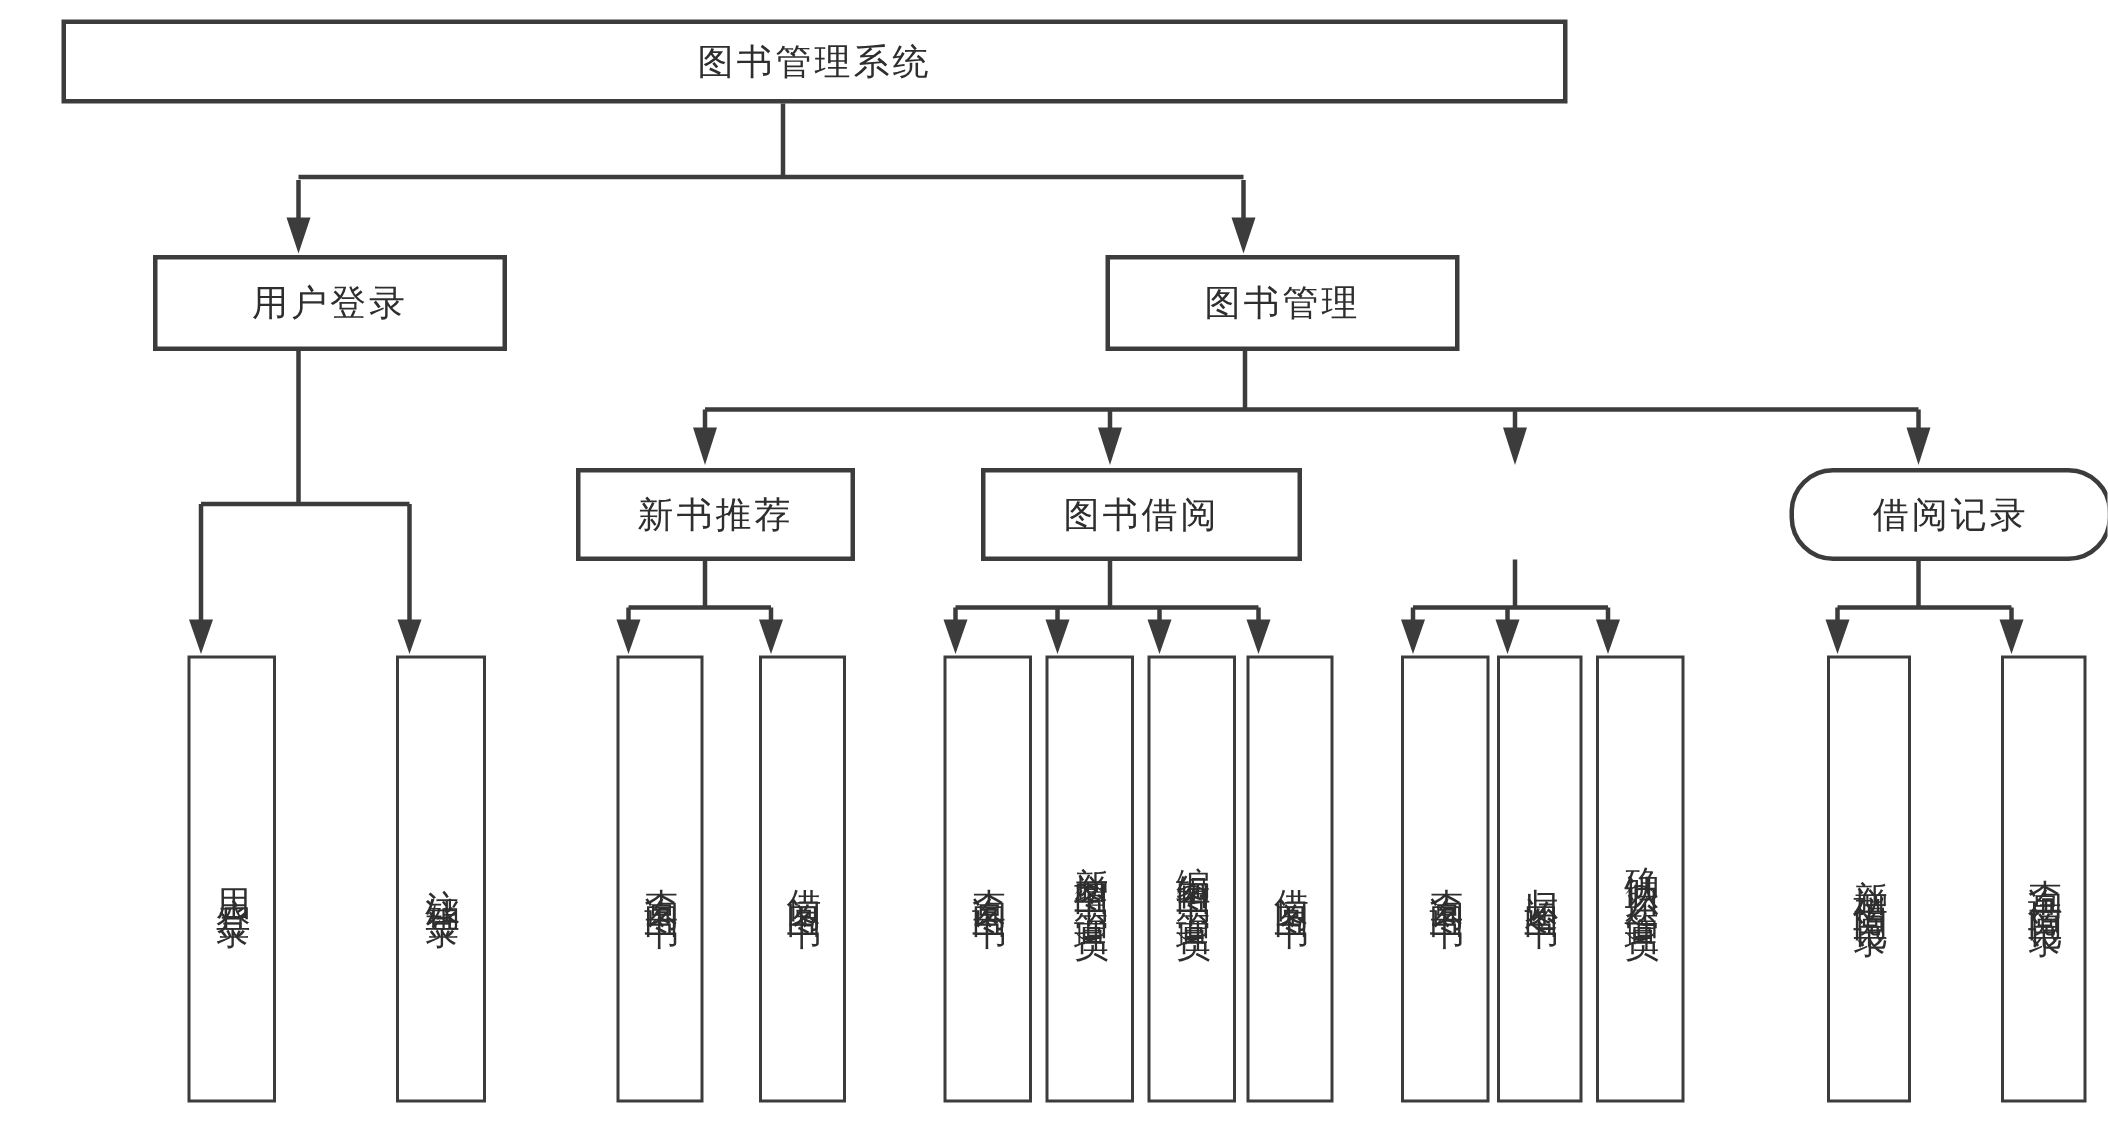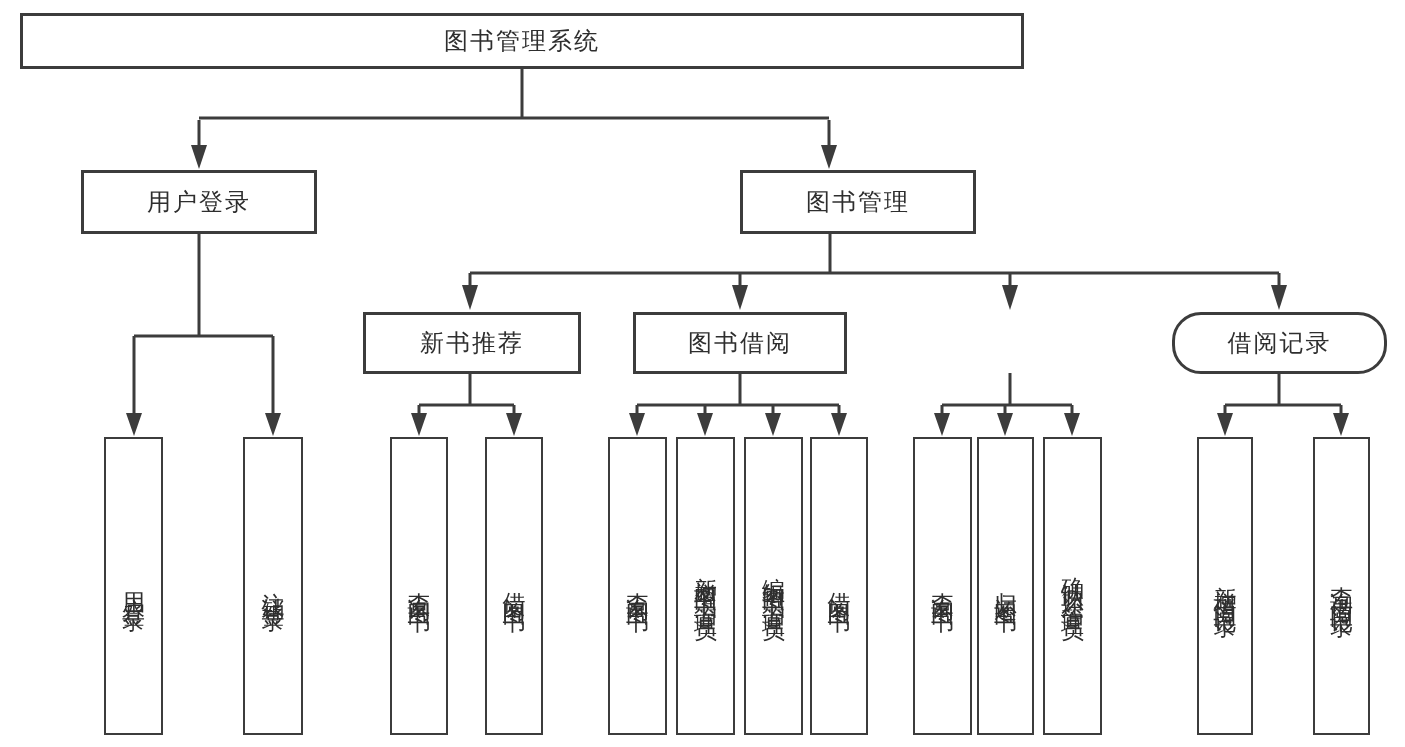--- a/index.html
+++ b/index.html
@@ -40,20 +40,21 @@
     background: #ffffff;
     border: 3px solid var(--line-color);
     display: flex;
     align-items: center;
     justify-content: center;
     font-size: 24px;
     color: var(--text-color);
     letter-spacing: 2px;
     z-index: 2;
     white-space: nowrap;
+    margin-left: 21px;
   }
   .leaf {
     border-width: 2px;
     font-size: 23px;
     letter-spacing: 0;
   }
   .leaf .vtext {
     writing-mode: vertical-rl;
     text-orientation: mixed;
     letter-spacing: 6px;
@@ -121,23 +122,23 @@
     <g>
       <path d="M1279 373 L1279 405 M1225 405 L1341 405 M1225 405 L1225 415 M1341 405 L1341 415"></path>
       <polygon points="1217,413 1233,413 1225,436"></polygon>
       <polygon points="1333,413 1349,413 1341,436"></polygon>
     </g>
   </svg>
 
   <div class="node" style="left:20px; top:13px; width:1004px; height:56px;">图书管理系统</div>
 
   <div class="node" style="left:81px; top:170px; width:236px; height:64px;">用户登录</div>
-  <div class="node" style="left:740px; top:170px; width:236px; height:64px;">图书管理</div>
+  <div class="node" style="left:716px; top:170px; width:236px; height:64px;">图书管理</div>
 
-  <div class="node" style="left:363px; top:312px; width:218px; height:62px;">新书推荐</div>
+  <div class="node" style="left:363px; top:312px; width:186px; height:62px;">新书推荐</div>
   <div class="node" style="left:633px; top:312px; width:214px; height:62px;">图书借阅</div>
   <div class="node" style="left:1172px; top:312px; width:215px; height:62px;border-radius:29px;">借阅记录</div>
 
   <div class="node leaf" style="left:104px; top:437px; width:59px; height:298px;">
     <span class="vtext">用户登录</span>
   </div>
   <div class="node leaf" style="left:243px; top:437px; width:60px; height:298px;">
     <span class="vtext">注销登录</span>
   </div>
 

